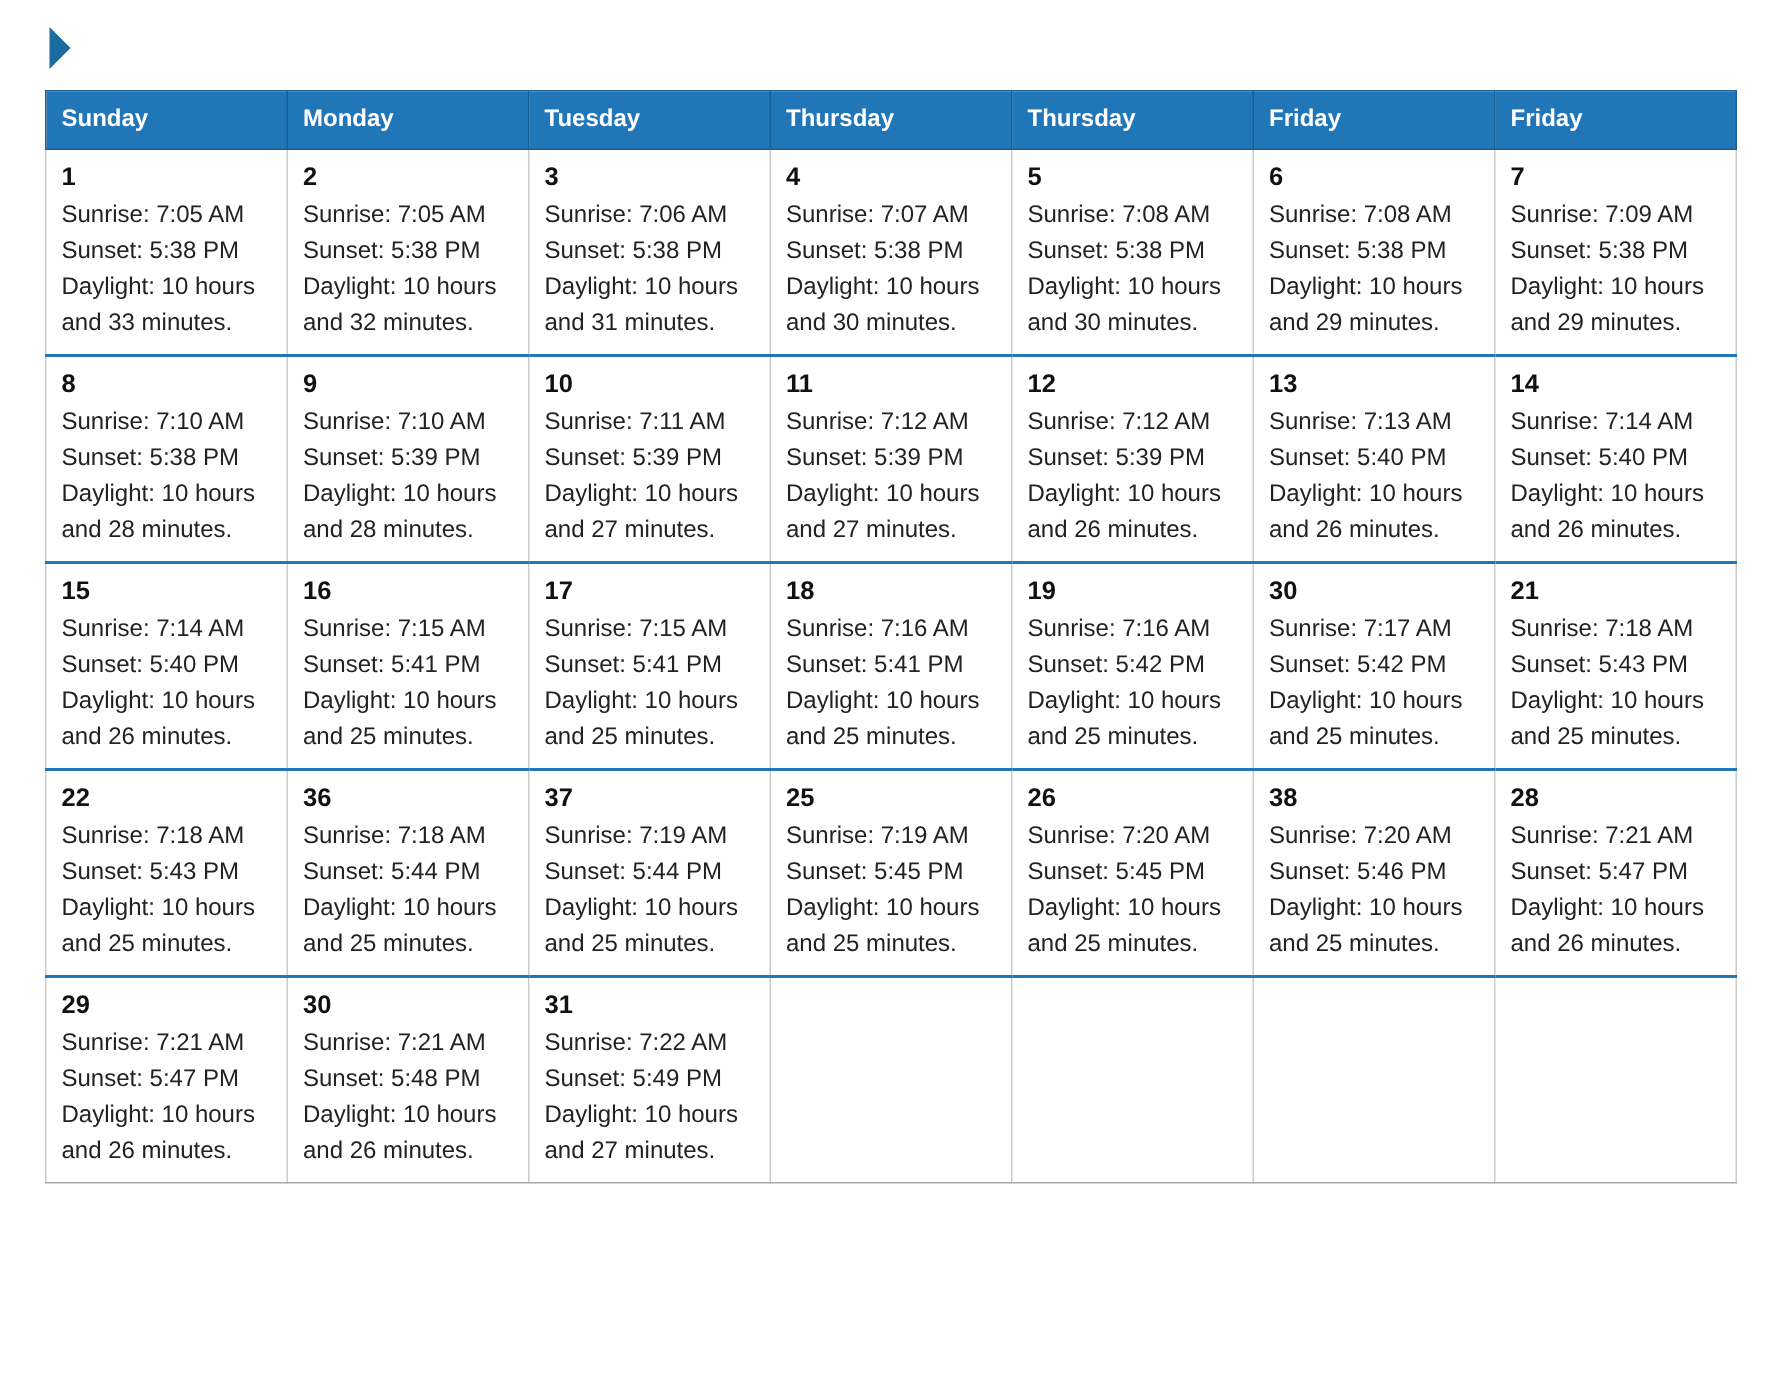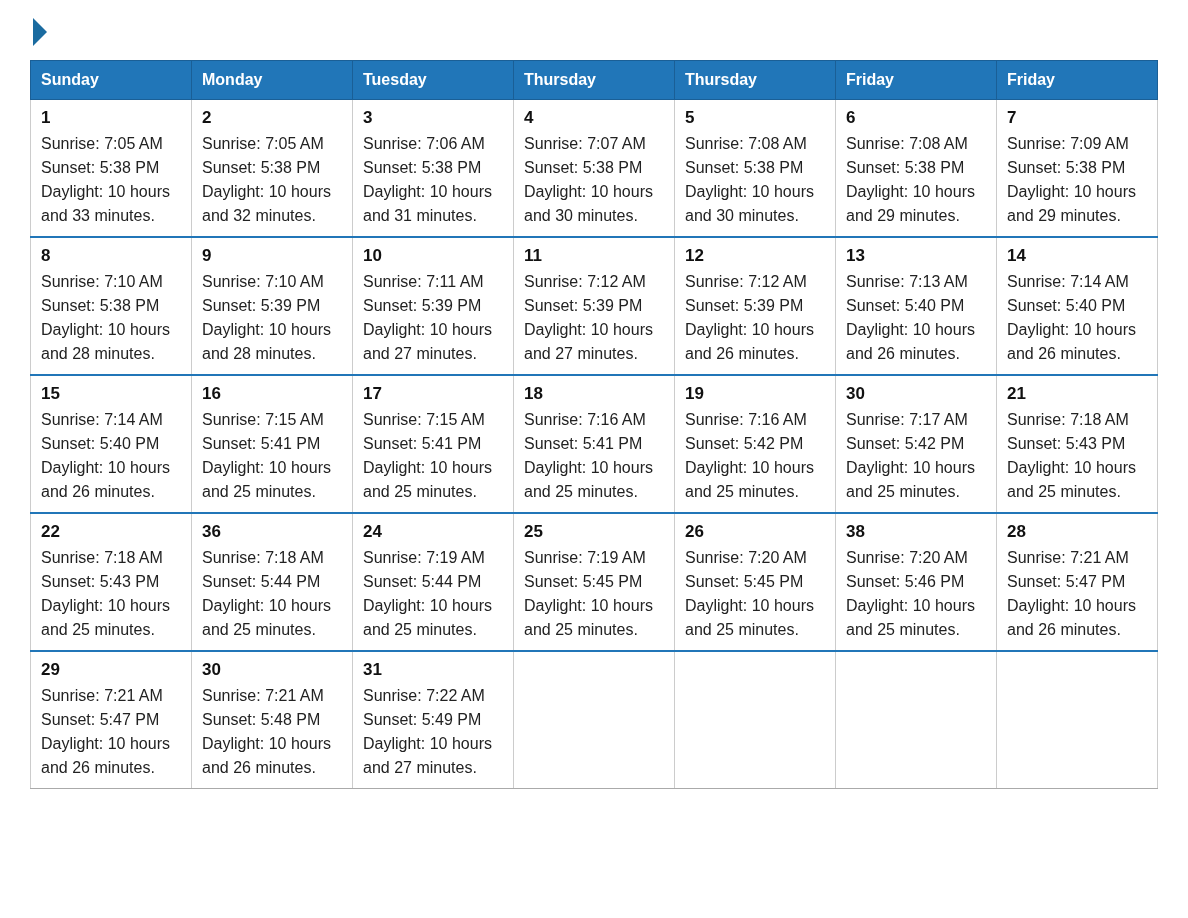--- a/index.html
+++ b/index.html
@@ -323,21 +323,21 @@
       </td>
         <td>
         <span class="day-number">36</span>
         <div class="day-info">
           Sunrise: 7:18 AM<br>
           Sunset: 5:44 PM<br>
           Daylight: 10 hours and 25 minutes.
         </div>
       </td>
         <td>
-        <span class="day-number">24</span>
+        <span class="day-number">37</span>
         <div class="day-info">
           Sunrise: 7:19 AM<br>
           Sunset: 5:44 PM<br>
           Daylight: 10 hours and 25 minutes.
         </div>
       </td>
         <td>
         <span class="day-number">25</span>
         <div class="day-info">
           Sunrise: 7:19 AM<br>

